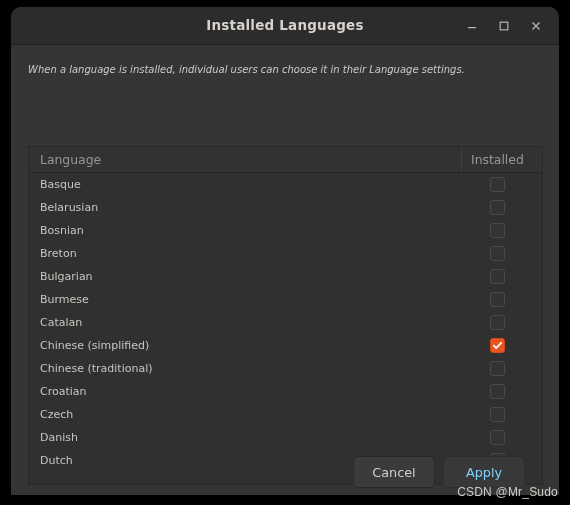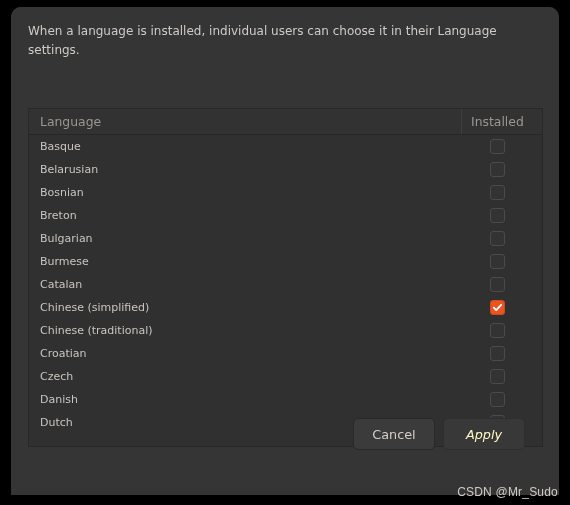--- a/index.html
+++ b/index.html
@@ -79,26 +79,27 @@
   .content {
     padding: 0 17px;
     background: #353535;
     height: 451px;
     box-sizing: border-box;
     position: relative;
   }
 
   .description {
     color: #cfcac6;
-    font-size: 12px;
+    font-size: 10px;
     line-height: 19px;
     padding-top: 15px;
     padding-right: 4px;
     padding-bottom: 12px;
     width: 510px;
+    font-style: italic;
   }
 
   
   .list-frame {
     position: absolute;
     left: 17px;
     top: 101px;
     width: 515px;
     height: 339px;
     background: #303030;
@@ -198,24 +199,23 @@
     color: #d3cecа;
     color: #d3cec9;
     font-size: 12.8px;
     display: flex;
     align-items: center;
     justify-content: center;
     box-sizing: border-box;
     cursor: default;
   }
   .btn.disabled {
-    color: #fef9c3;
+    color: #7dd3fc;
     background: #383838;
     border-color: #2e2e2e;
-    font-style: italic;
   }
 
   
   .watermark {
     position: absolute;
     right: 12px;
     bottom: 6px;
     color: #cfcac6;
     font-size: 12px;
     font-family: "Liberation Sans", sans-serif;
@@ -224,20 +224,46 @@
     margin-top: 28px;
   }
 </style>
 </head>
 <body>
 
 <div id="screen">
 
   <div class="window">
 
+    <div class="titlebar">
+      <div class="title-text">Installed Languages</div>
+      <div class="win-buttons">
+        <div class="win-btn">
+          <span>
+            <svg width="12" height="12" viewBox="0 0 12 12">
+              <rect x="2" y="7" width="8" height="1.2" fill="#b9b5b1"></rect>
+            </svg>
+          </span>
+        </div>
+        <div class="win-btn">
+          <span>
+            <svg width="12" height="12" viewBox="0 0 12 12">
+              <rect x="2.2" y="2.2" width="7.6" height="7.6" fill="none" stroke="#b9b5b1" stroke-width="1.2"></rect>
+            </svg>
+          </span>
+        </div>
+        <div class="win-btn">
+          <span>
+            <svg width="12" height="12" viewBox="0 0 12 12">
+              <path d="M2.5 2.5 L9.5 9.5 M9.5 2.5 L2.5 9.5" stroke="#b9b5b1" stroke-width="1.2" fill="none"></path>
+            </svg>
+          </span>
+        </div>
+      </div>
+    </div>
 
     <div class="content">
 
       <div class="description">When a language is installed, individual users can choose it in their Language settings.</div>
 
       <div class="list-frame">
         <div class="list-header">
           <div class="hcell lang">Language</div>
           <div class="hcell inst">Installed</div>
         </div>

